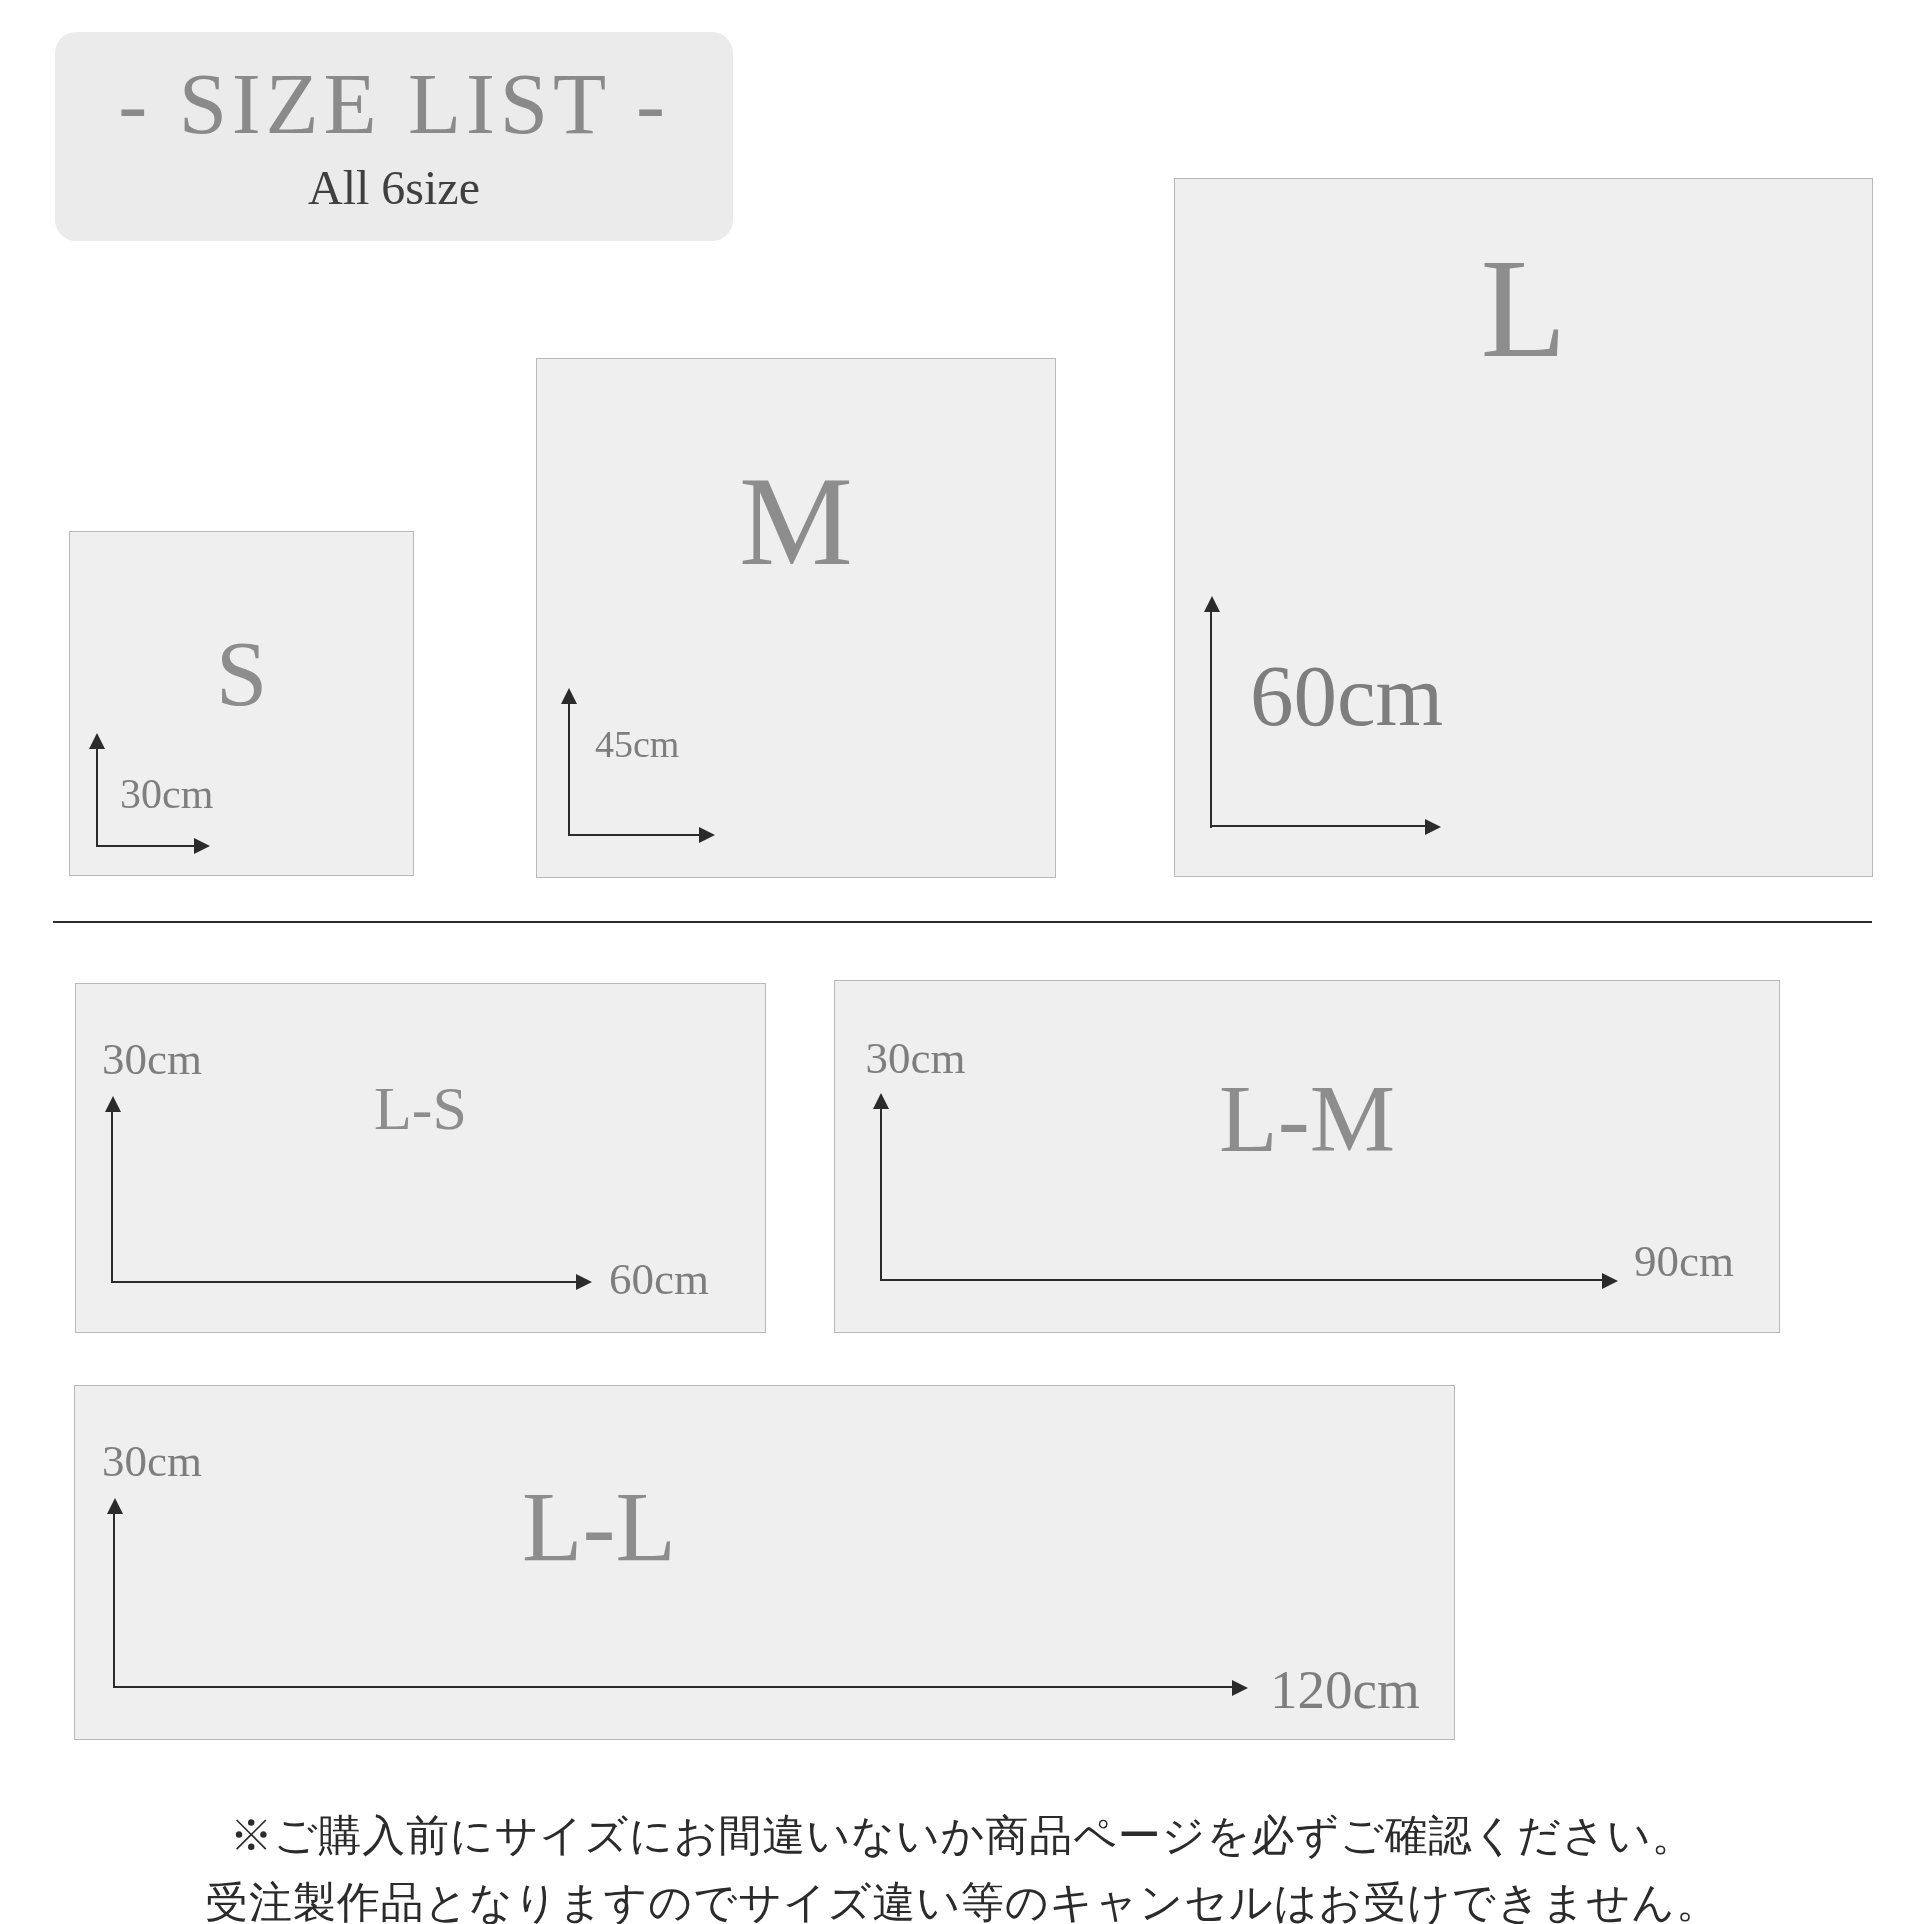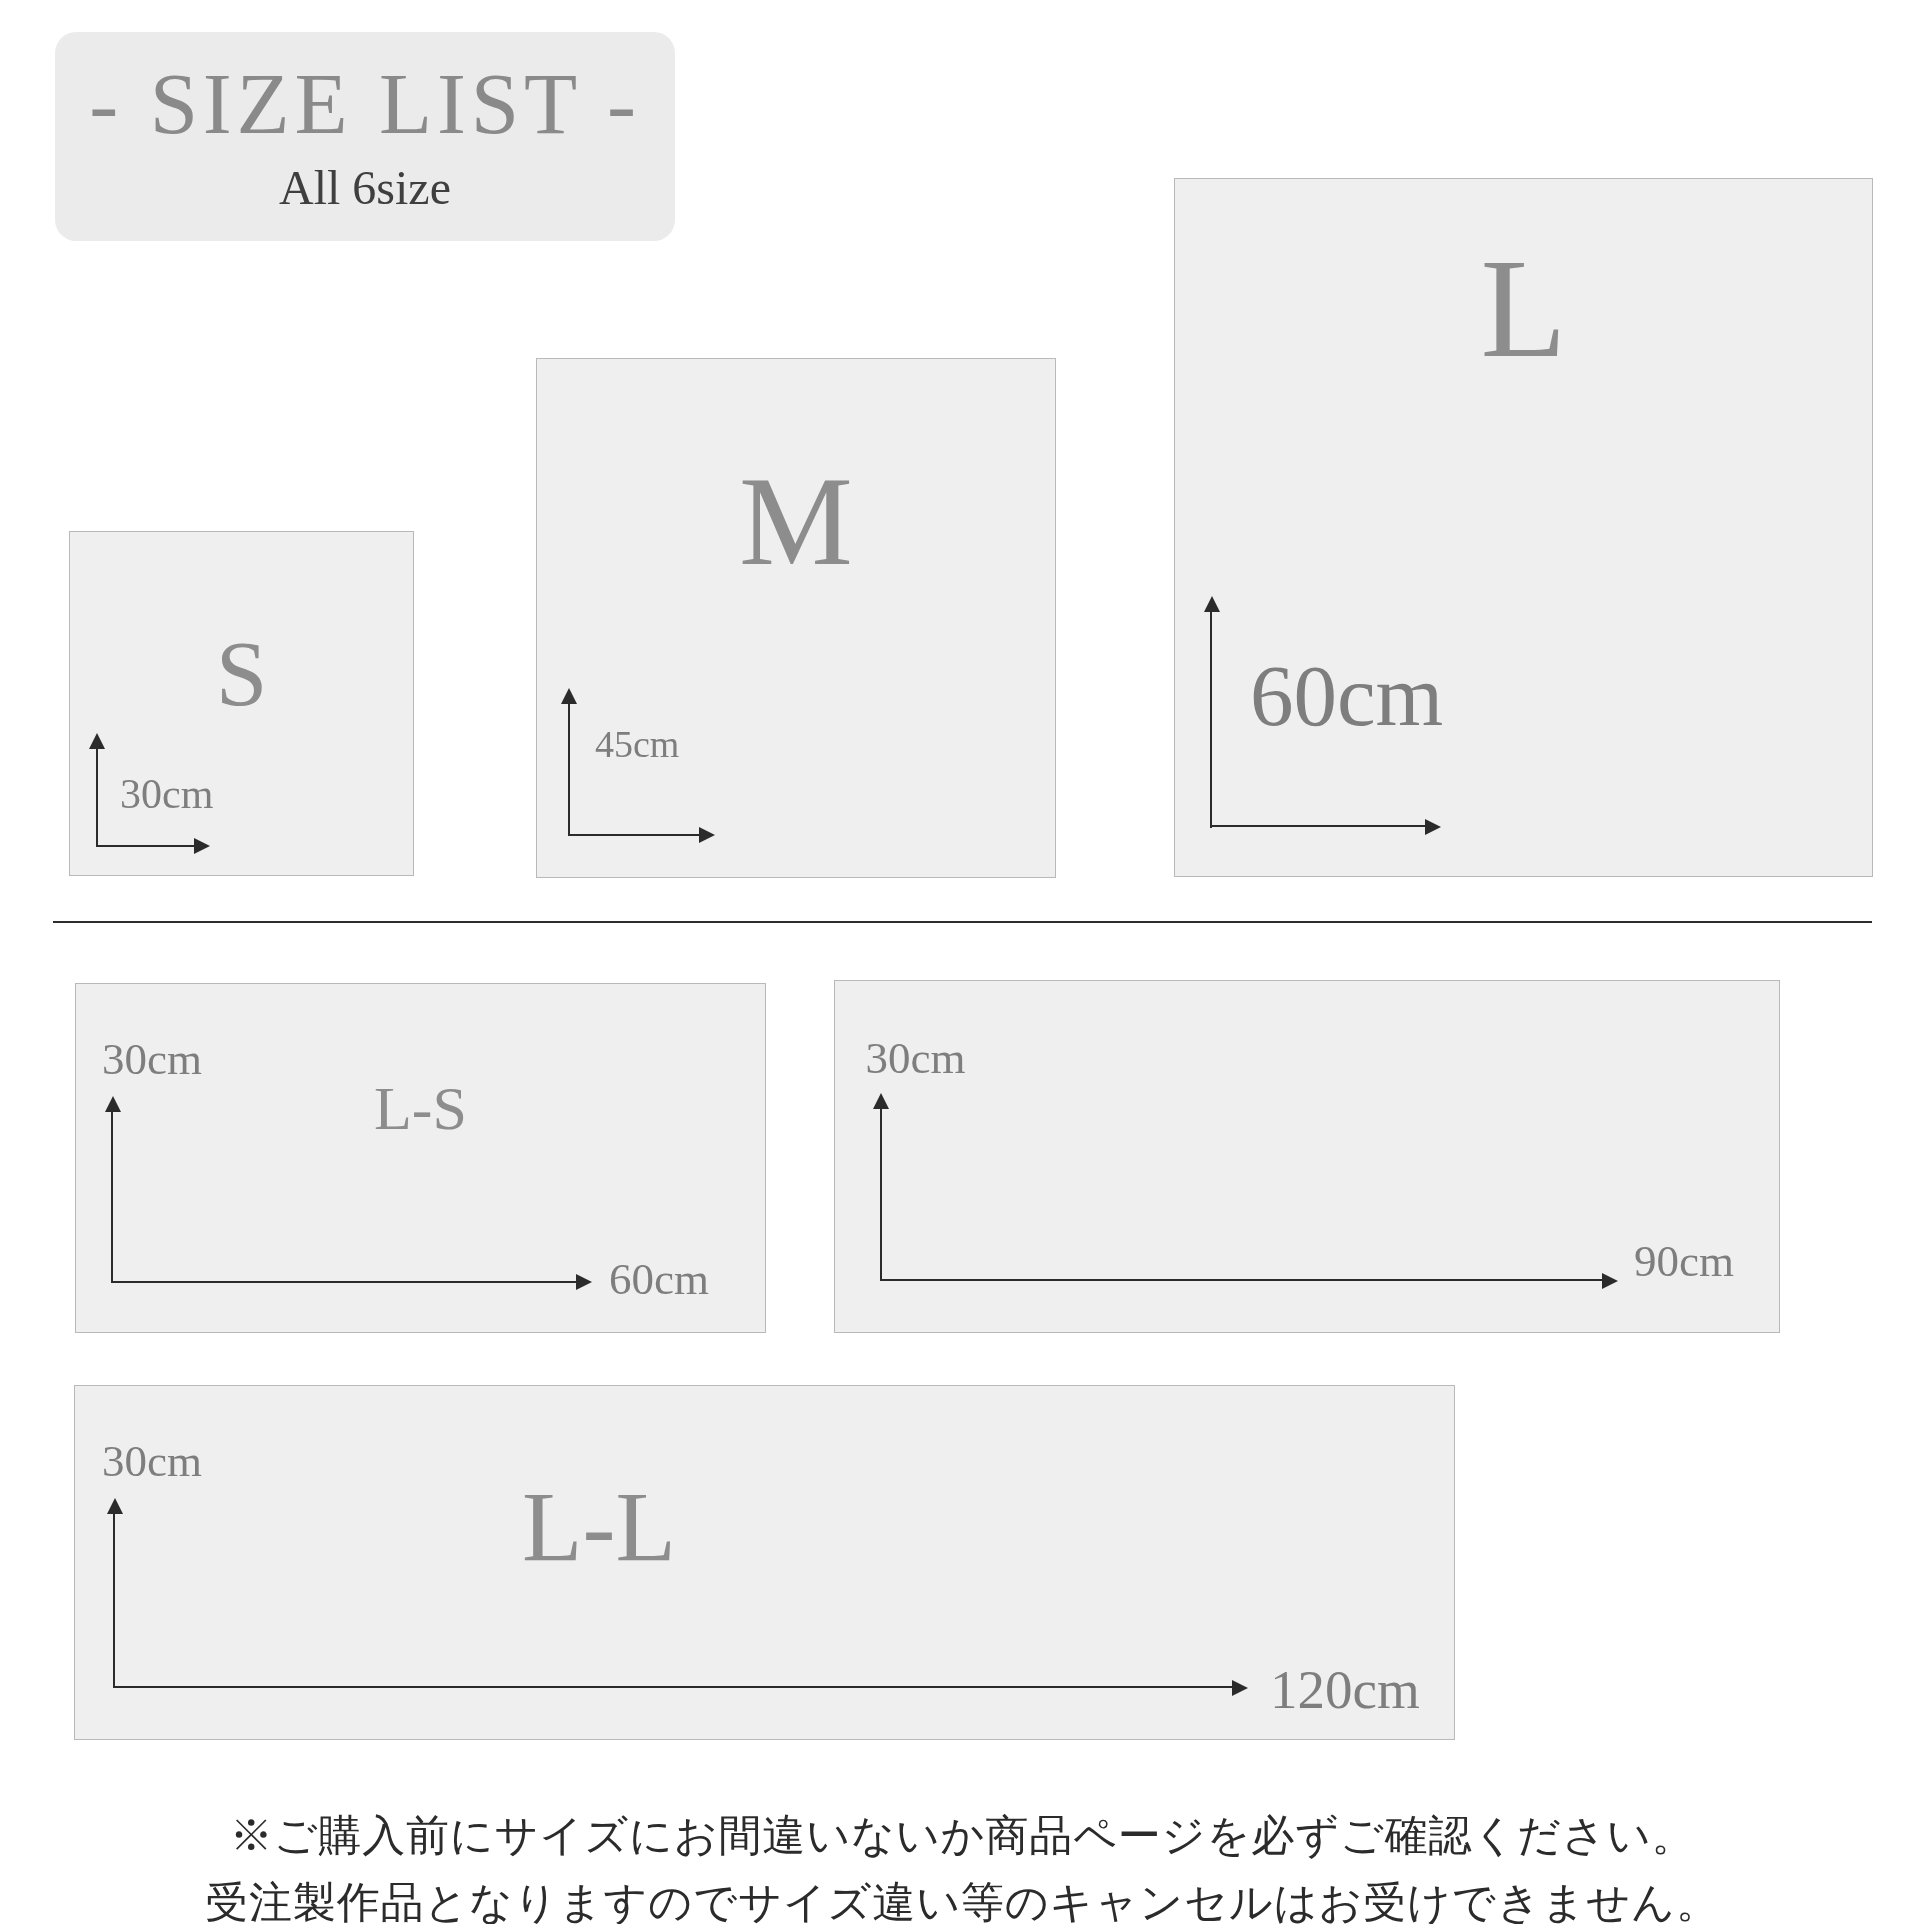--- a/index.html
+++ b/index.html
@@ -8,21 +8,21 @@
     background: #ffffff;
     font-family: "Liberation Serif", serif;
     overflow: hidden;
   }
   .page { position: relative; width: 1925px; height: 1925px; }
 
   
   .badge {
     position: absolute;
     left: 55px; top: 32px;
-    width: 620px; height: 209px;
+    width: 678px; height: 209px;
     background: #ebebeb;
     border-radius: 21px;
     display: flex; flex-direction: column;
     align-items: center; justify-content: center;
   }
   .badge-title {
     font-family: "Liberation Serif", serif;
     font-size: 87px;
     letter-spacing: 4.8px;
     color: #8a8a8a;
@@ -144,20 +144,21 @@
 
     <div class="dim-text" style="left:26px; top:53px; font-size:45px;">30cm</div>
     <div class="arrow-v" style="left:35px; top:127px; height:172px;"></div>
     <div class="arrow-head-up" style="left:29px; top:112px;"></div>
     <div class="arrow-h" style="left:35px; top:297px; width:467px;"></div>
     <div class="arrow-head-right" style="left:500px; top:290px;"></div>
     <div class="dim-text" style="left:533px; top:273px; font-size:45px;">60cm</div>
   </div>
 
   <div class="box" style="left:834px; top:980px; width:946px; height:353px;">
+    <div class="box-label" style="left:50%; top:90px; transform:translateX(-50%); font-size:96px;">L-M</div>
 
     <div class="dim-text" style="left:30.5px; top:55px; font-size:45px;">30cm</div>
     <div class="arrow-v" style="left:45px; top:127px; height:173px;"></div>
     <div class="arrow-head-up" style="left:38px; top:112px;"></div>
     <div class="arrow-h" style="left:45px; top:298px; width:723px;"></div>
     <div class="arrow-head-right" style="left:767px; top:292px;"></div>
     <div class="dim-text" style="left:799px; top:258px; font-size:45px;">90cm</div>
   </div>
 
   <div class="box" style="left:74px; top:1351px; width:1381px; height:355px;margin-top:34px;">

